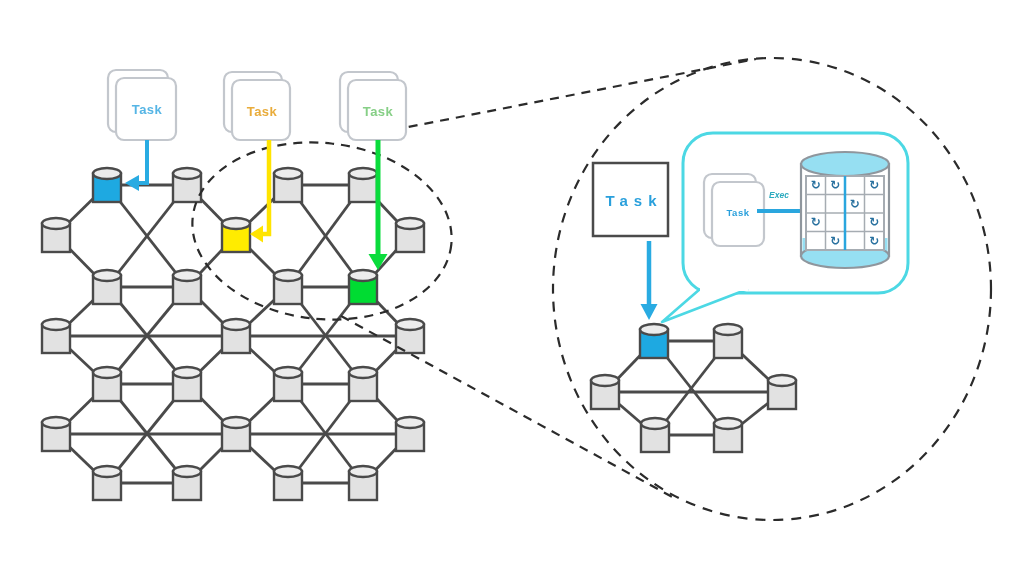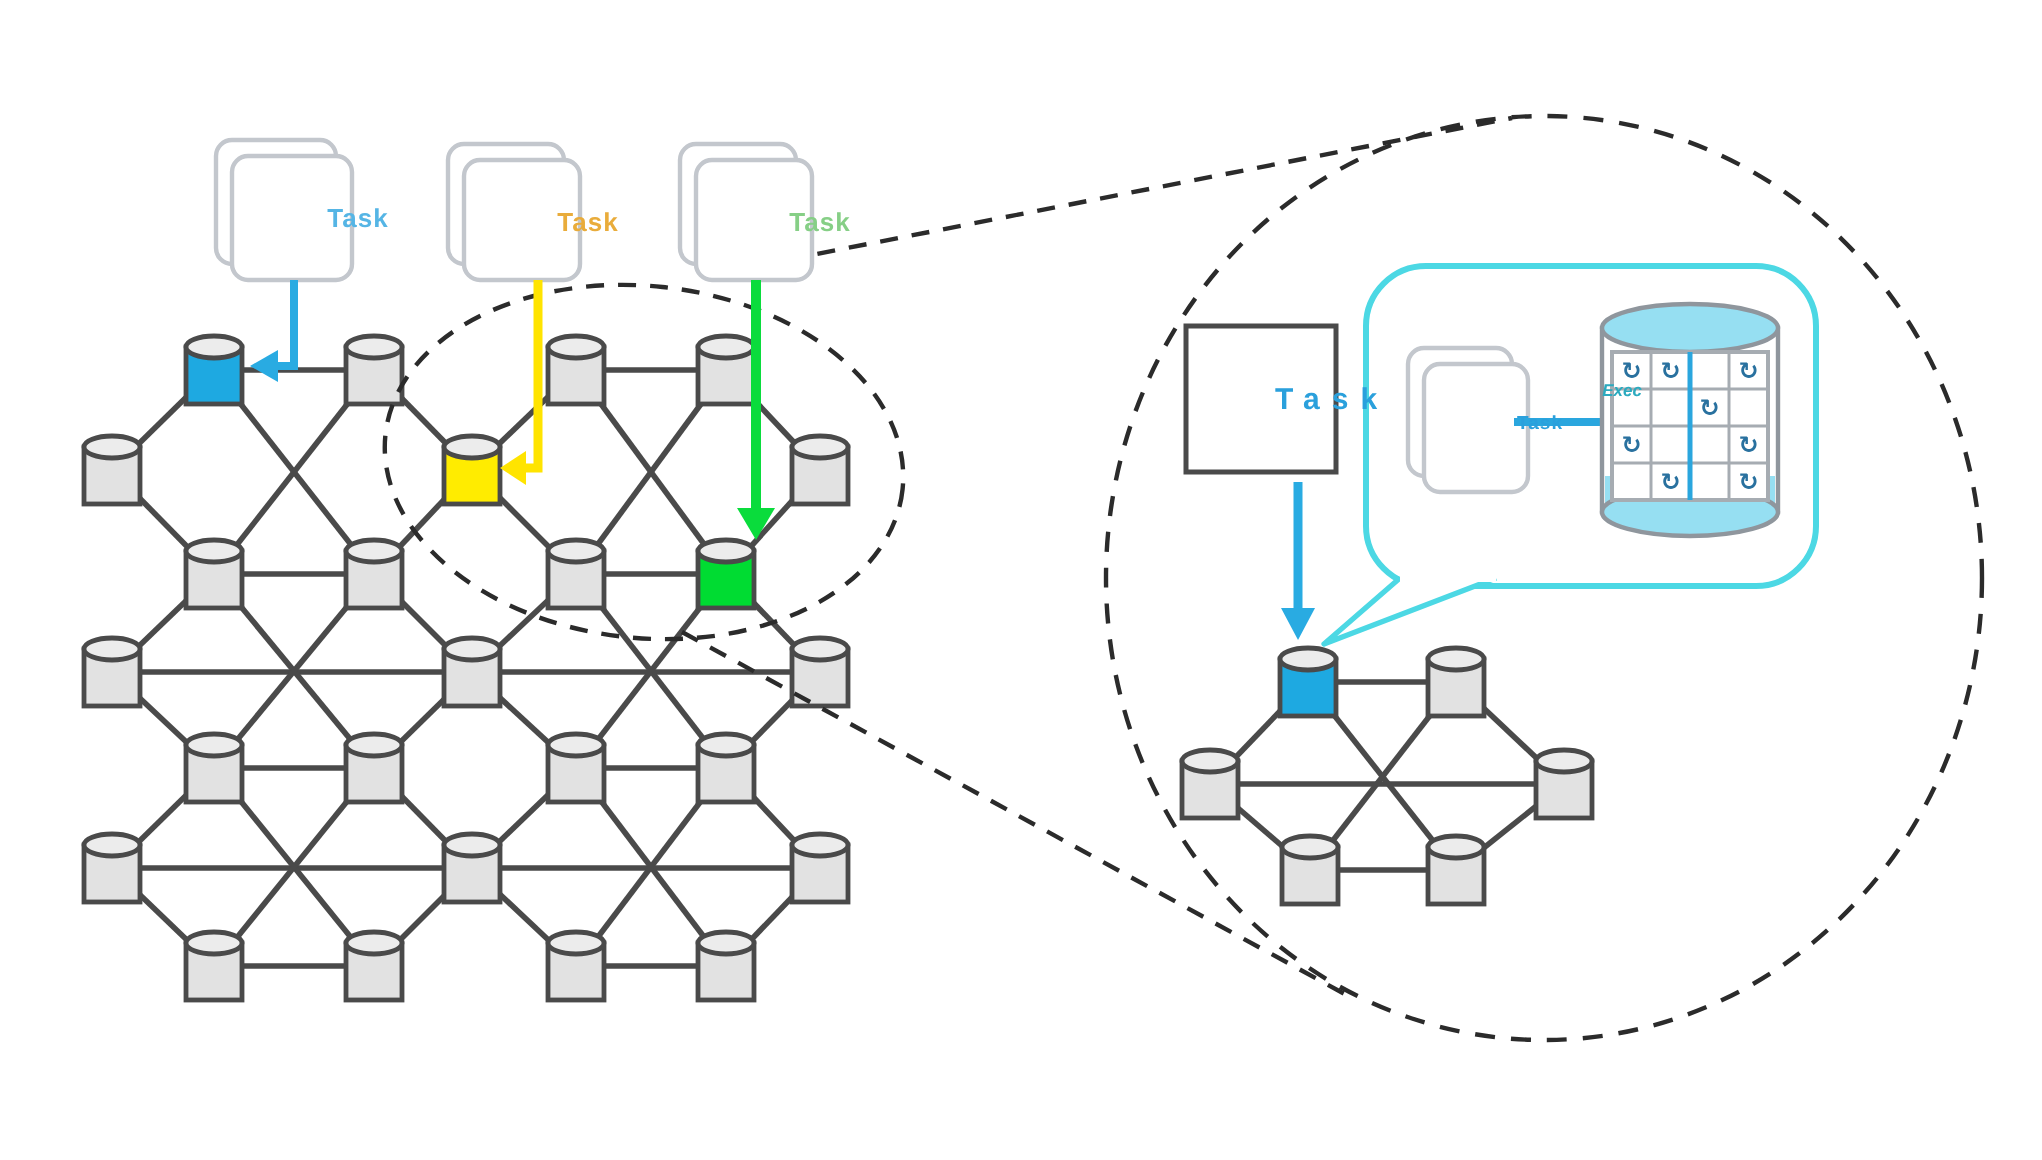--- a/index.html
+++ b/index.html
@@ -1,20 +1,20 @@
 <!DOCTYPE html>
 <html><head>
 <meta charset="utf-8">
 <style>
   html,body{margin:0;padding:0;background:#fff;}
   .stage{position:relative;width:1021px;height:580px;background:#ffffff;overflow:hidden;
          font-family:"Liberation Sans", sans-serif;}
   .stage svg{position:absolute;left:0;top:0;}
   .overlay-label{position:absolute;transform:translate(-50%,-50%);white-space:nowrap;
-                 font-family:"Liberation Sans", sans-serif;margin-left:32px;}
+                 font-family:"Liberation Sans", sans-serif;}
   .doc-label{font-weight:bold;font-size:13px;letter-spacing:0.5px;}
   .taskbox-label{font-weight:bold;font-size:15px;letter-spacing:6px;text-indent:6px;}
   .bubble-doc-label{font-weight:bold;font-size:9.5px;letter-spacing:0.5px;}
   .exec-label{font-weight:bold;font-style:italic;font-size:8.5px;}
 </style>
 </head>
 <body>
 
 <div class="stage">
   <svg id="diagram" width="1021" height="580" viewBox="0 0 1021 580">

